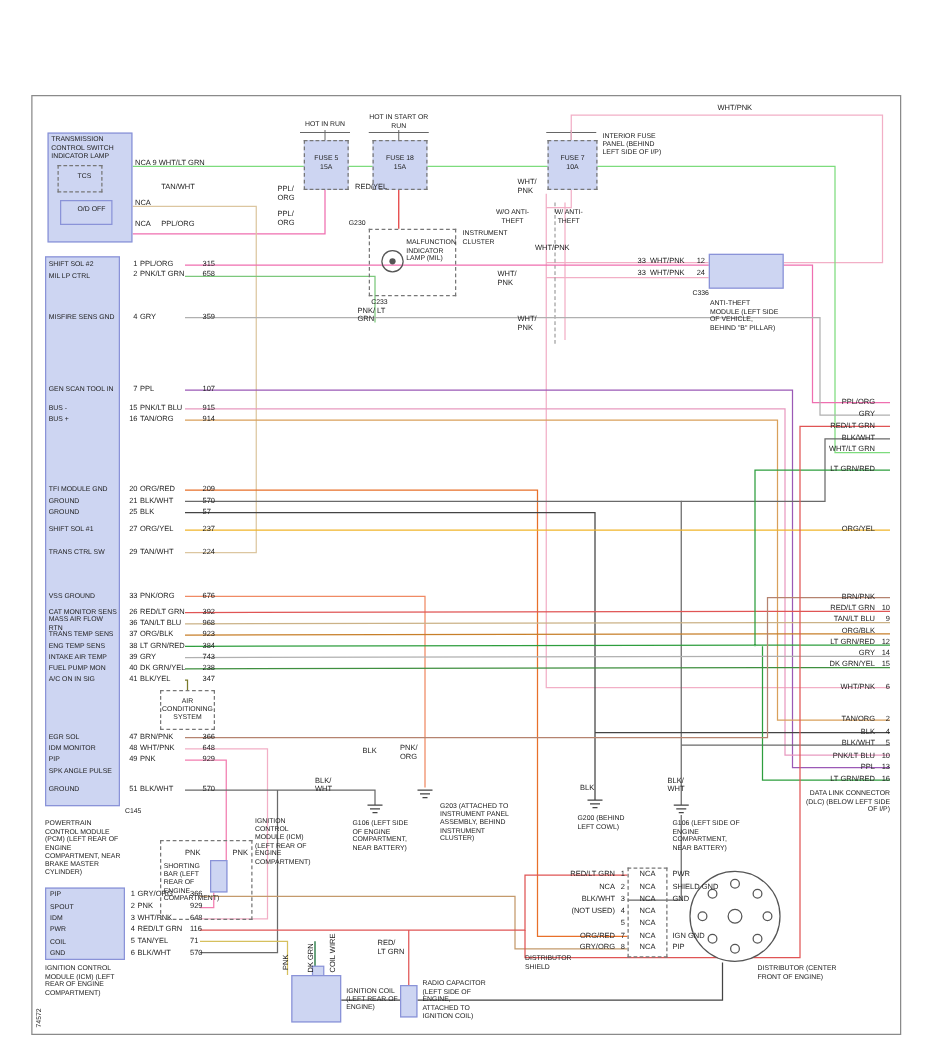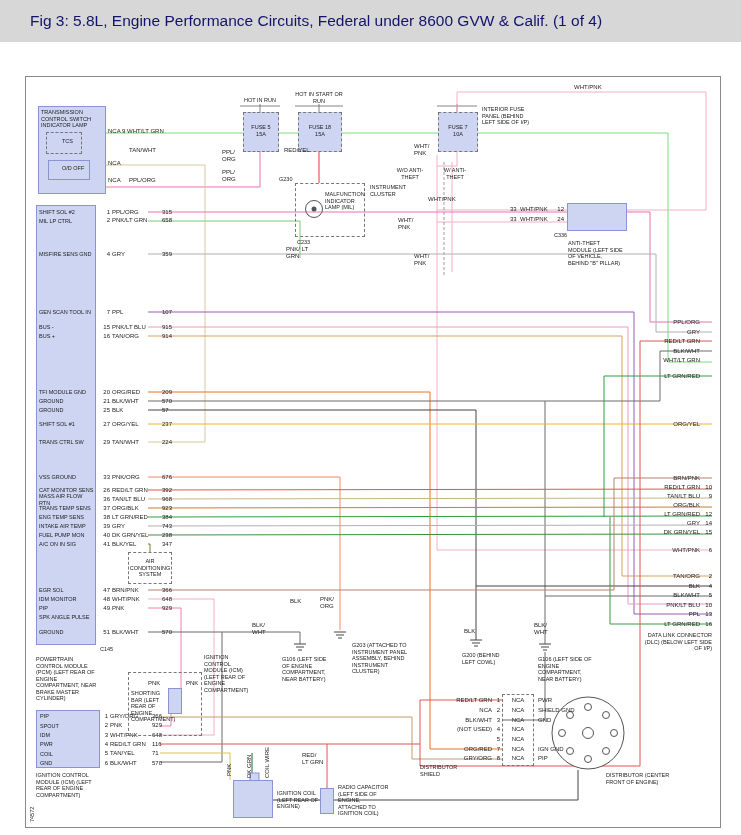--- a/index.html
+++ b/index.html
@@ -28,23 +28,20 @@
   .epin{width:12px;text-align:right;}
   .vert{transform:rotate(-90deg);transform-origin:left top;white-space:nowrap;}
   svg{position:absolute;left:0;top:0;}
   .nowrap{white-space:nowrap;}
 </style>
 </head>
 <body>
 
 <div class="page">
 
-  <div class="header">
-    <div class="title">Fig 3: 5.8L, Engine Performance Circuits, Federal under 8600 GVW &amp; Calif. (1 of 4)</div>
-  </div>
 
   <div class="frame"></div>
 
   <svg width="741" height="835" viewBox="0 0 741 835">
 
     <path d="M240 106 L280 106 M295 106 L343 106 M437 106 L477 106" stroke="#666" fill="none" stroke-width="0.8"></path>
     <path d="M260 104 L260 112 M319 104 L319 112 M457 104 L457 112" stroke="#666" fill="none" stroke-width="0.8"></path>
 
     <path d="M457 151 L457 92 L706 92 L706 210 L627 210" stroke="#f2afc6" fill="none"></path>
     <path d="M457 151 L457 166 L437 166" stroke="#f2afc6" fill="none"></path>

